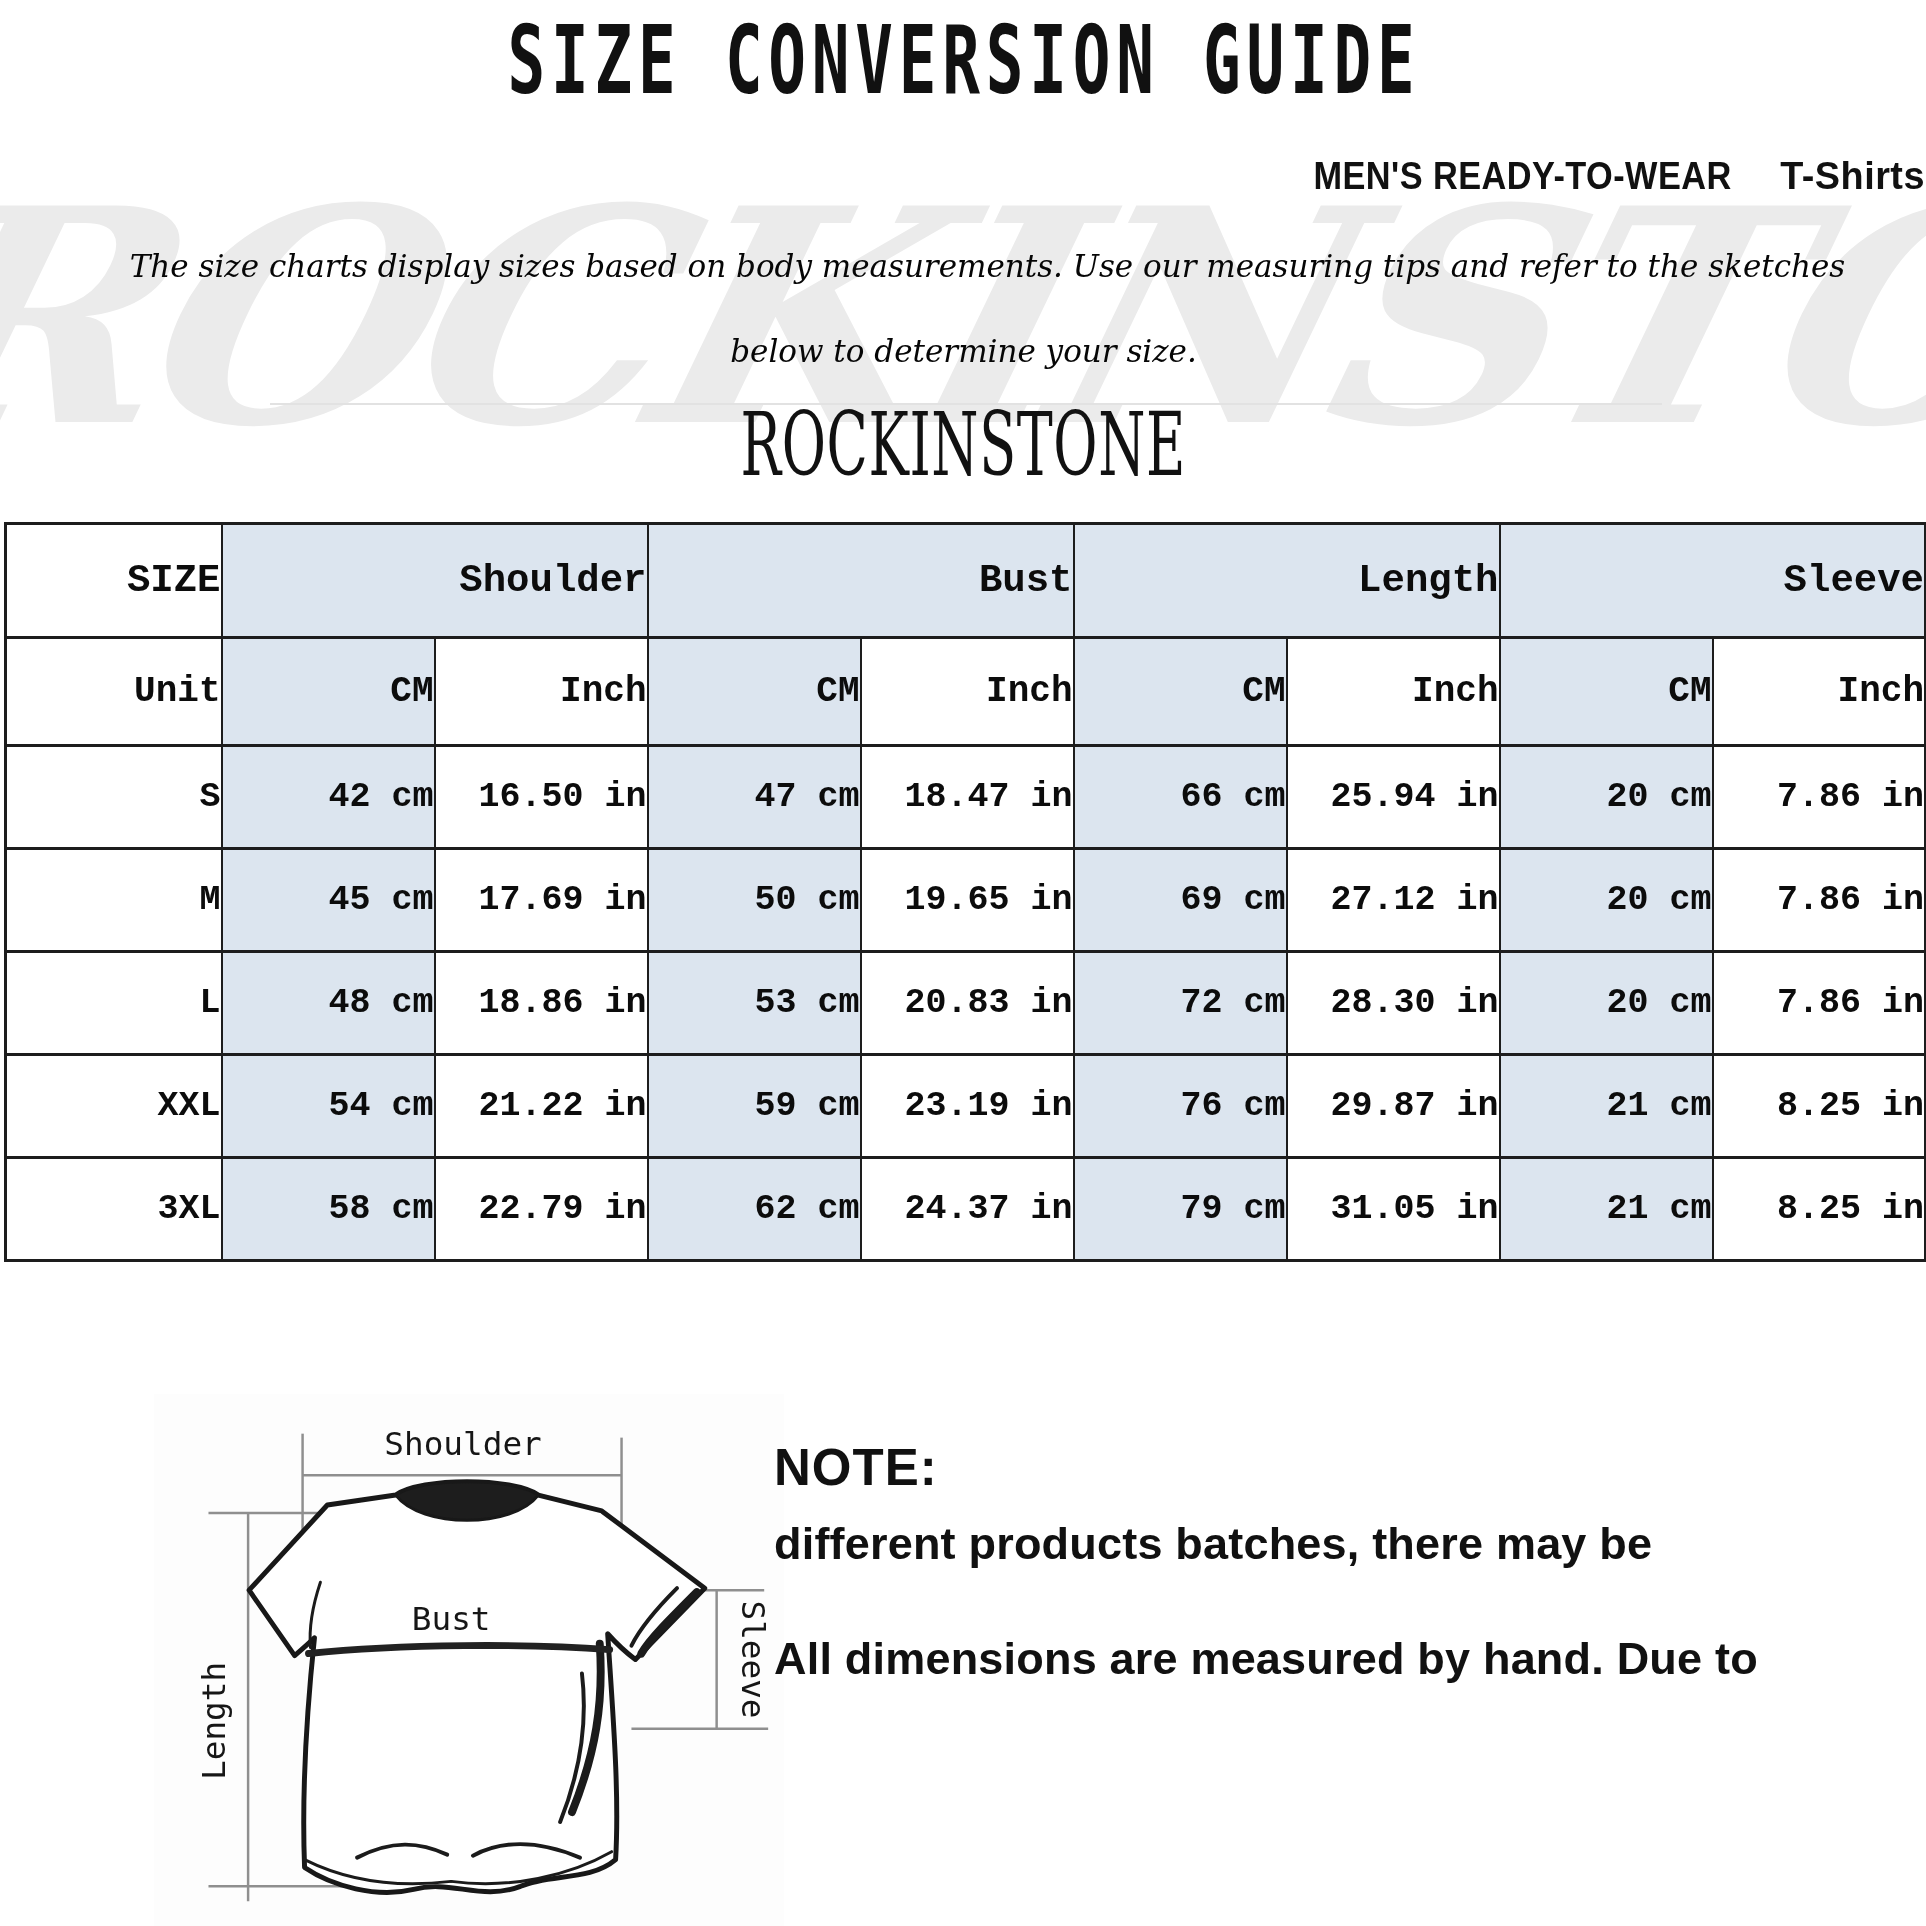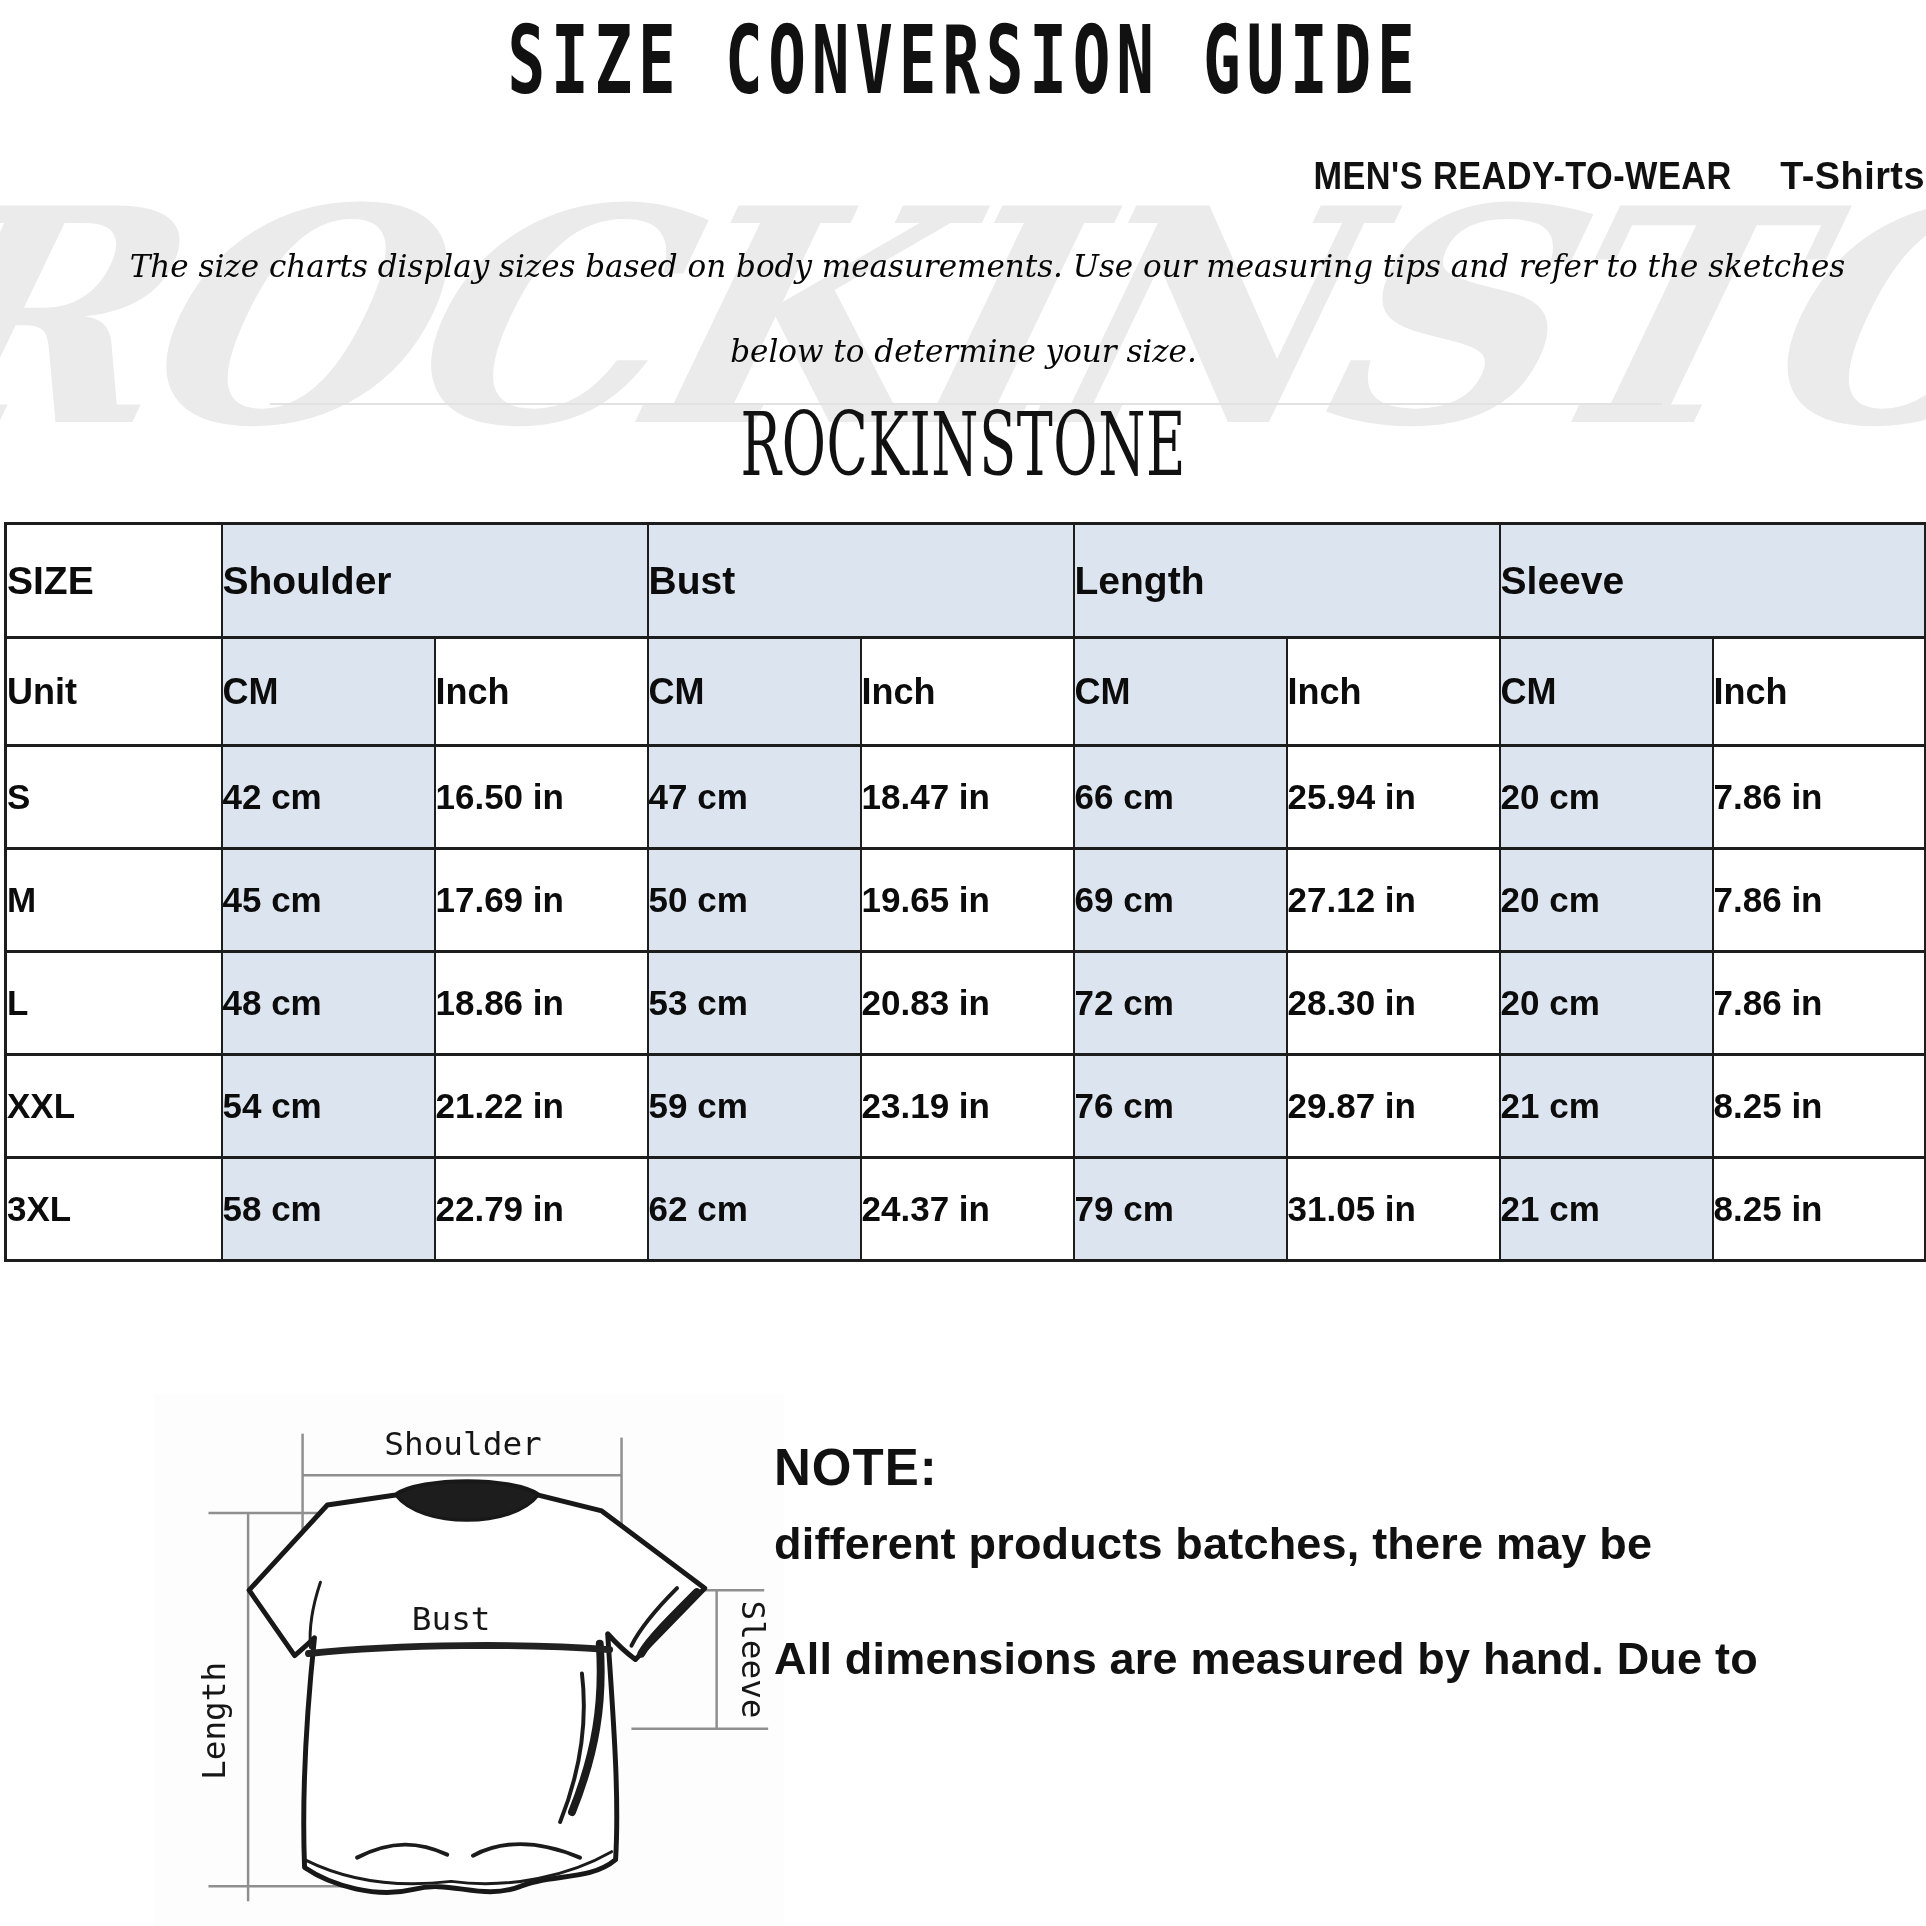--- a/index.html
+++ b/index.html
@@ -31,22 +31,22 @@
   .desc-1{top:248px;padding-left:24px;}
   .desc-2{top:333px;}
 
   .brand-rule{position:absolute;top:403px;left:270px;width:1392px;height:2px;background:#e2e2e2;}
   .brand{position:absolute;top:392px;left:0;width:100%;text-align:center;}
   .brand-inner{display:inline-block;font-family:"DejaVu Serif",serif;font-size:87px;
     font-weight:500;transform:scale(0.62,1.02);transform-origin:center top;letter-spacing:1px;}
 
   
   table.size-table{position:absolute;top:522px;left:4px;width:1919px;
-    border-collapse:collapse;table-layout:fixed;text-align:left;
-    border:3px solid #1d1d1d;background:#22c55e;}
+    border-collapse:collapse;table-layout:fixed;text-align:right;
+    border:3px solid #1d1d1d;background:#22c55e;font-family:Liberation Mono, monospace;}
   .size-table th,.size-table td{border:2px solid #1d1d1d;border-top-width:3px;
     border-bottom-width:3px;font-weight:bold;color:#0c0c0c;padding:0;}
   .size-table thead tr.group-row th{height:111px;font-size:39px;}
   .size-table thead tr.unit-row th{height:105px;font-size:36px;}
   .size-table tbody th,.size-table tbody td{height:100px;font-size:35px;}
   .c-blue{background:#dce5ef;}
   .c-white{background:#ffffff;}
 
   
   .sketch{position:absolute;top:1394px;left:154px;width:630px;height:533px;

